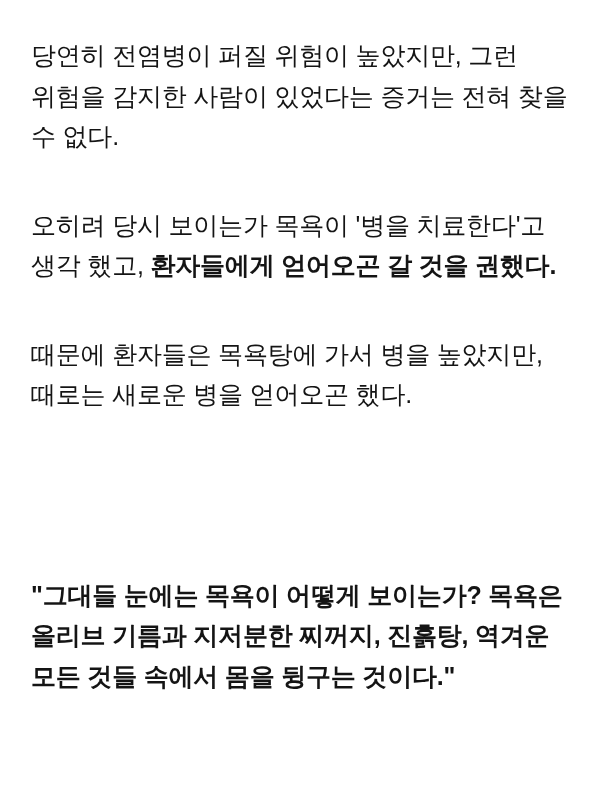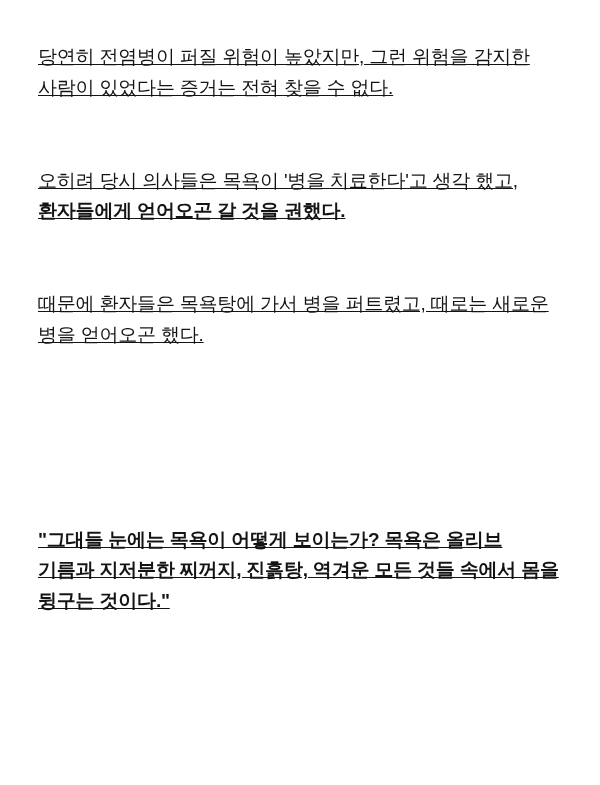--- a/index.html
+++ b/index.html
@@ -15,27 +15,26 @@
     overflow: hidden;
   }
   .page {
     width: 600px;
     height: 785px;
     box-sizing: border-box;
     padding: 30px 26px 0 26px;
     position: relative;
   }
   .para {
-    font-size: 19px;
+    font-size: 25px;
     line-height: 1.62;
     letter-spacing: -0.2px;
     color: #141414;
-    margin: 12px;
+    margin: 5px;
     word-break: keep-all;
-    text-decoration: underline;
   }
   .para.bold-run .bold {
     font-weight: bold;
   }
   .para.all-bold {
     font-weight: bold;
   }
   .gap-1 { height: 38px; }
   .gap-2 { height: 38px; }
   .gap-big { height: 112px; }
@@ -44,25 +43,25 @@
 </style>
 </head>
 <body>
 
 <div class="page">
 
   <p class="para">당연히 전염병이 퍼질 위험이 높았지만, 그런 위험을 감지한 사람이 있었다는 증거는 전혀 찾을 수 없다.</p>
 
   <div class="gap-1"></div>
 
-  <p class="para bold-run"><span>오히려 당시 의사들은 목욕이 '병을 치료한다'고 생각 했고, </span><span class="bold">환자들에게 얻어오곤 갈 것을 권했다.</span></p>
+  <p class="para bold-run"><span>오히려 당시 보이는가 목욕이 '병을 치료한다'고 생각 했고, </span><span class="bold">환자들에게 얻어오곤 갈 것을 권했다.</span></p>
 
   <div class="gap-2"></div>
 
-  <p class="para">때문에 환자들은 목욕탕에 가서 병을 퍼트렸고, 때로는 새로운 병을 얻어오곤 했다.</p>
+  <p class="para">때문에 환자들은 목욕탕에 가서 병을 높았지만, 때로는 새로운 병을 얻어오곤 했다.</p>
 
   <div class="gap-big"></div>
 
 
   <div class="gap-3"></div>
 
   <p class="para all-bold">"그대들 눈에는 목욕이 어떻게 보이는가? 목욕은 올리브 기름과 지저분한 찌꺼지, 진흙탕, 역겨운 모든 것들 속에서 몸을 뒹구는 것이다."</p>
 
   <div class="footer-space"></div>
 

